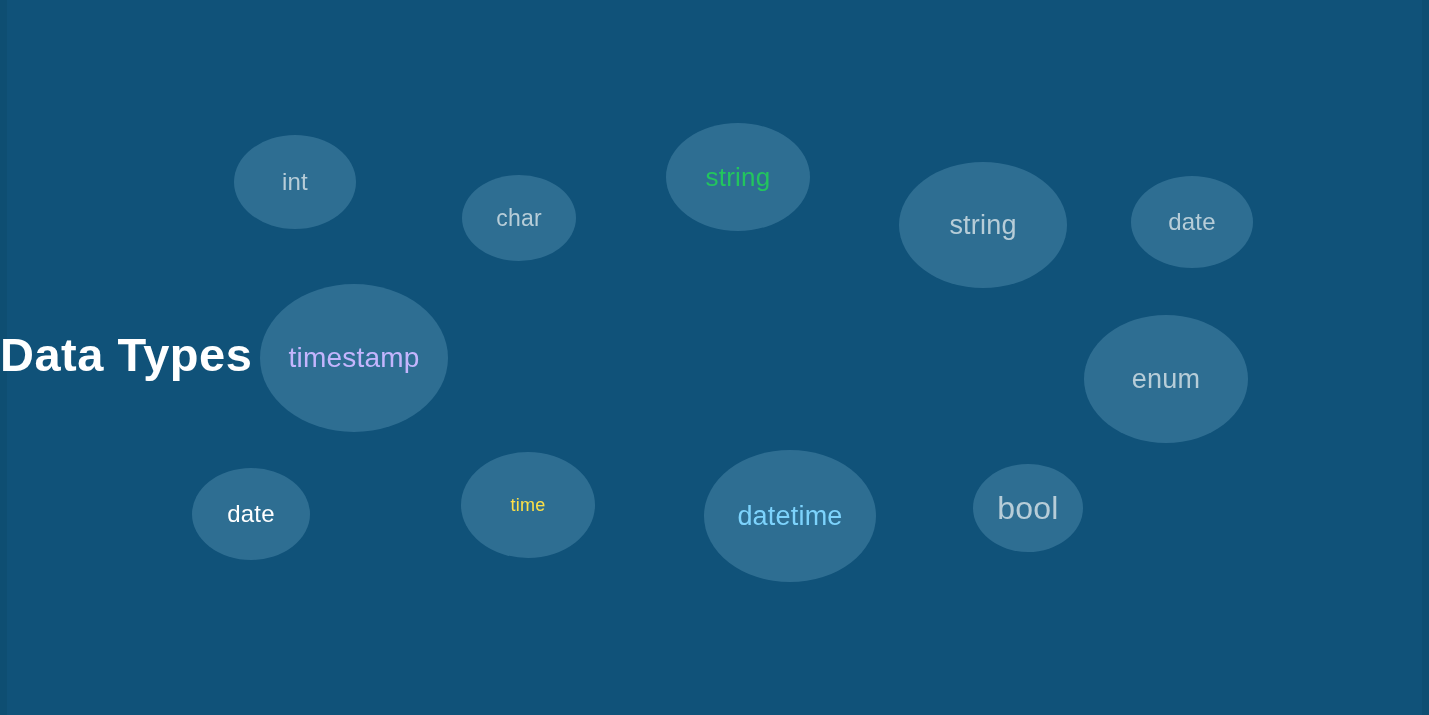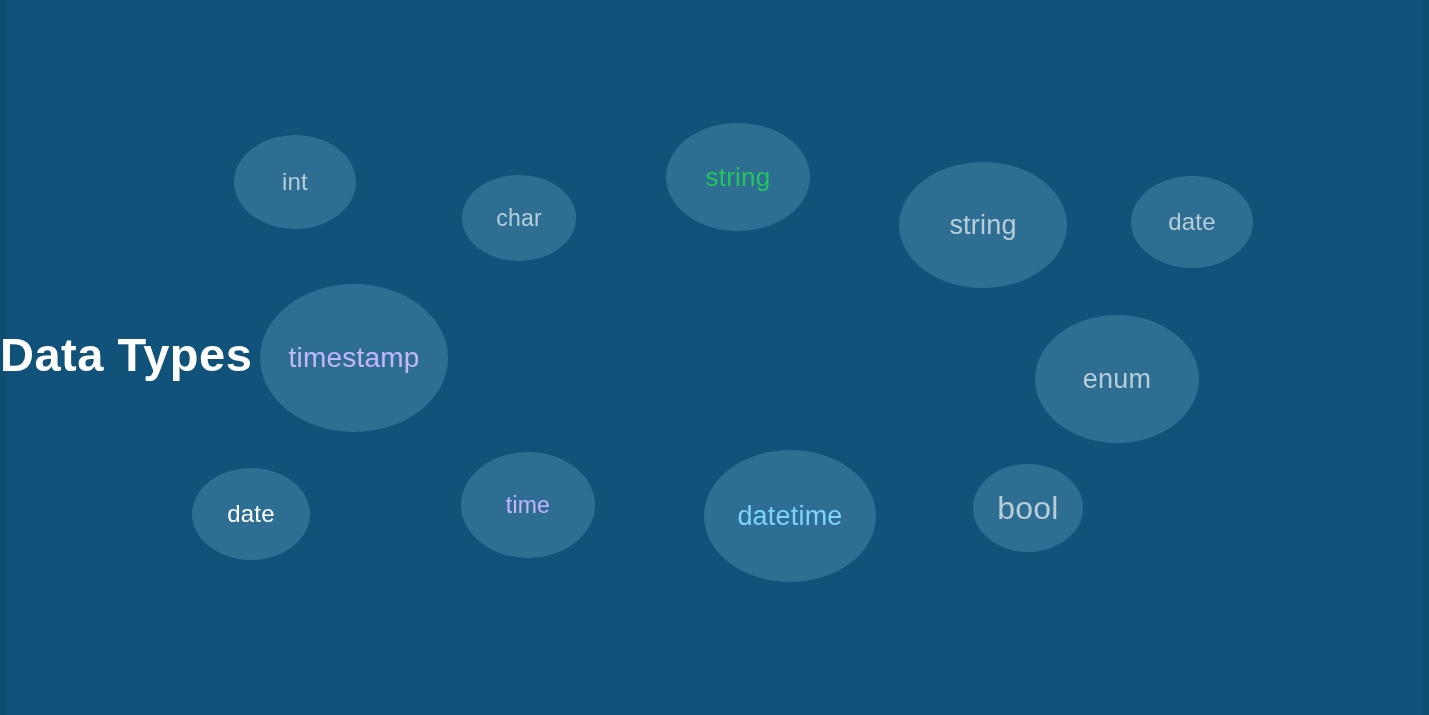--- a/index.html
+++ b/index.html
@@ -92,28 +92,28 @@
       </div>
       <div class="bubble" style="left: 899px; top: 162px; width: 168px; height: 126px; background: rgba(108, 166, 198, 0.33);">
         <span class="bubble-label" style="font-size: 27px; color: rgb(183, 205, 216);">string</span>
       </div>
       <div class="bubble" style="left: 1131px; top: 176px; width: 122px; height: 92px; background: rgba(108, 166, 198, 0.33);">
         <span class="bubble-label" style="font-size: 24px; color: rgb(183, 205, 216);">date</span>
       </div>
       <div class="bubble" style="left: 260px; top: 284px; width: 188px; height: 148px; background: rgba(108, 166, 198, 0.33);">
         <span class="bubble-label" style="font-size: 28px; color: #c4b5fd;">timestamp</span>
       </div>
-      <div class="bubble" style="left: 1035px; top: 315px; width: 164px; height: 128px; background: rgba(108, 166, 198, 0.33);">
+      <div class="bubble" style="left: 1084px; top: 315px; width: 164px; height: 128px; background: rgba(108, 166, 198, 0.33);">
         <span class="bubble-label" style="font-size: 27px; color: rgb(183, 205, 216);">enum</span>
       </div>
       <div class="bubble" style="left: 192px; top: 468px; width: 118px; height: 92px; background: rgba(108, 166, 198, 0.33);">
         <span class="bubble-label" style="font-size: 24px; color: #ffffff;">date</span>
       </div>
       <div class="bubble" style="left: 461px; top: 452px; width: 134px; height: 106px; background: rgba(108, 166, 198, 0.33);">
-        <span class="bubble-label" style="font-size: 23px; color: #c4b5fd;">time</span>
+        <span class="bubble-label" style="font-size: 18px; color: #fde047;">time</span>
       </div>
       <div class="bubble" style="left: 704px; top: 450px; width: 172px; height: 132px; background: rgba(108, 166, 198, 0.33);">
         <span class="bubble-label" style="font-size: 27px; color: #7dd3fc;">datetime</span>
       </div>
       <div class="bubble" style="left: 973px; top: 464px; width: 110px; height: 88px; background: rgba(108, 166, 198, 0.33);">
         <span class="bubble-label" style="font-size: 32px; color: rgb(183, 205, 216);">bool</span>
       </div>
     </div>
 
   <div id="page-title" style="color: rgb(255, 255, 255); font-size: 47px; font-weight: bold;">Data Types</div>

